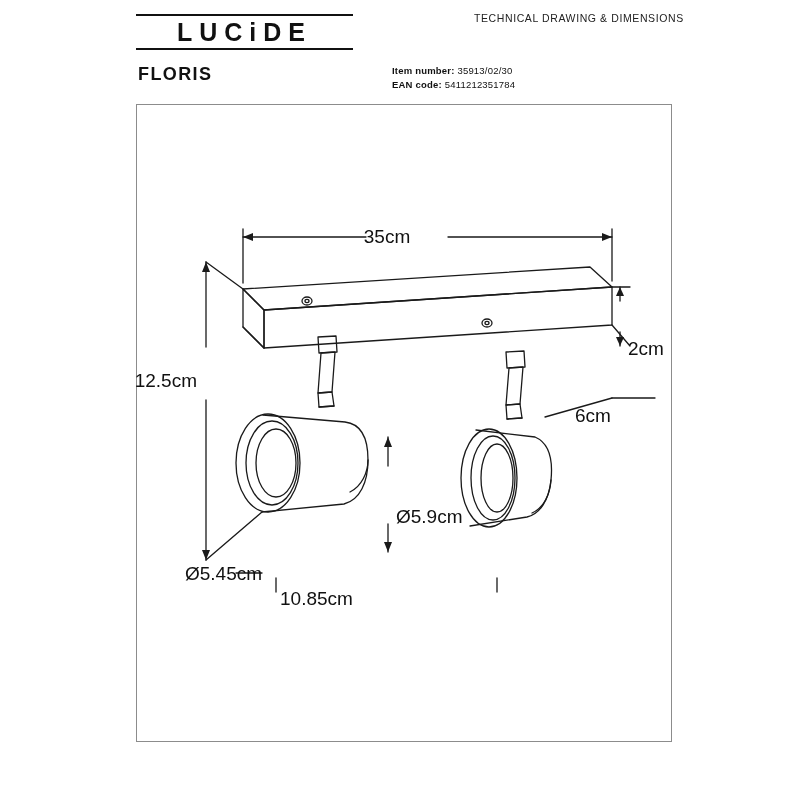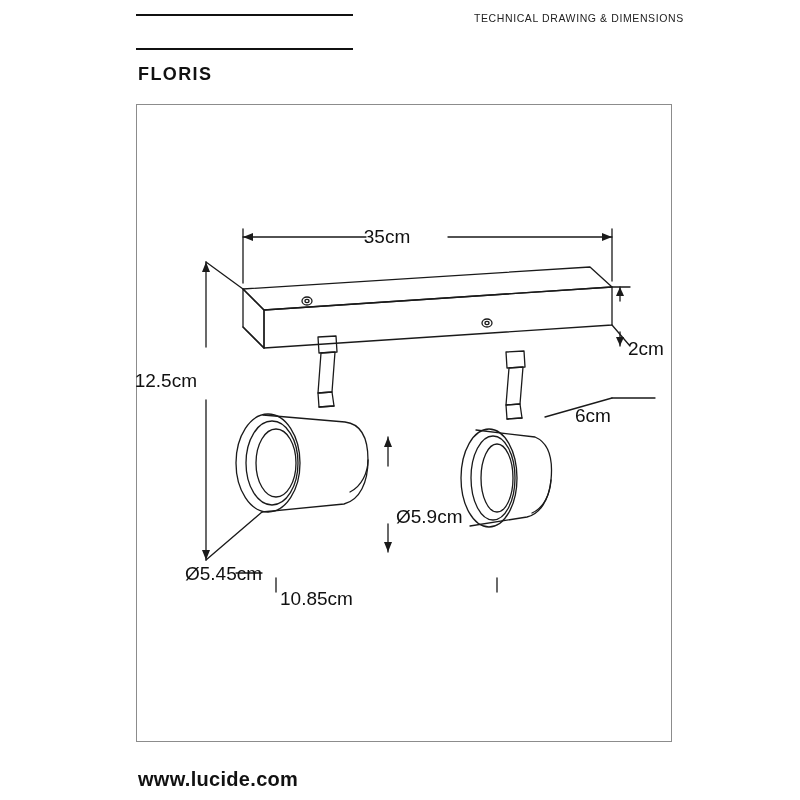--- a/index.html
+++ b/index.html
@@ -124,27 +124,38 @@
     fill: #111;
   }
 </style>
 </head>
 <body>
 
 <div class="page">
 
   <div class="logo-box">
     <div class="bar top"></div>
+    <div class="logo-text">LUCiDE</div>
     <div class="bar bot"></div>
   </div>
 
   <div class="tech-label">TECHNICAL DRAWING &amp; DIMENSIONS</div>
 
   <div class="product-name">FLORIS</div>
 
+  <div class="item-meta">
+    <div>
+      <b>Item number:</b>
+      <span>35913/02/30</span>
+    </div>
+    <div>
+      <b>EAN code:</b>
+      <span>5411212351784</span>
+    </div>
+  </div>
 
   <div class="frame"></div>
 
   <svg class="draw" viewBox="0 0 800 800">
     <g fill="none" stroke="#1a1a1a" stroke-width="1.3" stroke-linejoin="round" stroke-linecap="round">
 
       <path d="M243,289 L590,267 L612,287 L264,310 Z"></path>
 
       <path d="M243,289 L243,327 L264,348 L264,310 Z"></path>
       <path d="M264,310 L264,348 L612,325 L612,287 Z"></path>
@@ -218,15 +229,14 @@
 
     <text class="dim-text" x="387" y="243" text-anchor="middle">35cm</text>
     <text class="dim-text" x="197" y="387" text-anchor="end">12.5cm</text>
     <text class="dim-text" x="628" y="355" text-anchor="start">2cm</text>
     <text class="dim-text" x="575" y="422" text-anchor="start">6cm</text>
     <text class="dim-text" x="396" y="523" text-anchor="start">Ø5.9cm</text>
     <text class="dim-text" x="185" y="580" text-anchor="start">Ø5.45cm</text>
     <text class="dim-text" x="280" y="605" text-anchor="start">10.85cm</text>
   </svg>
 
-  <div class="footer-url">www.lucide.com</div>
 
 </div>
 
 </body></html>

